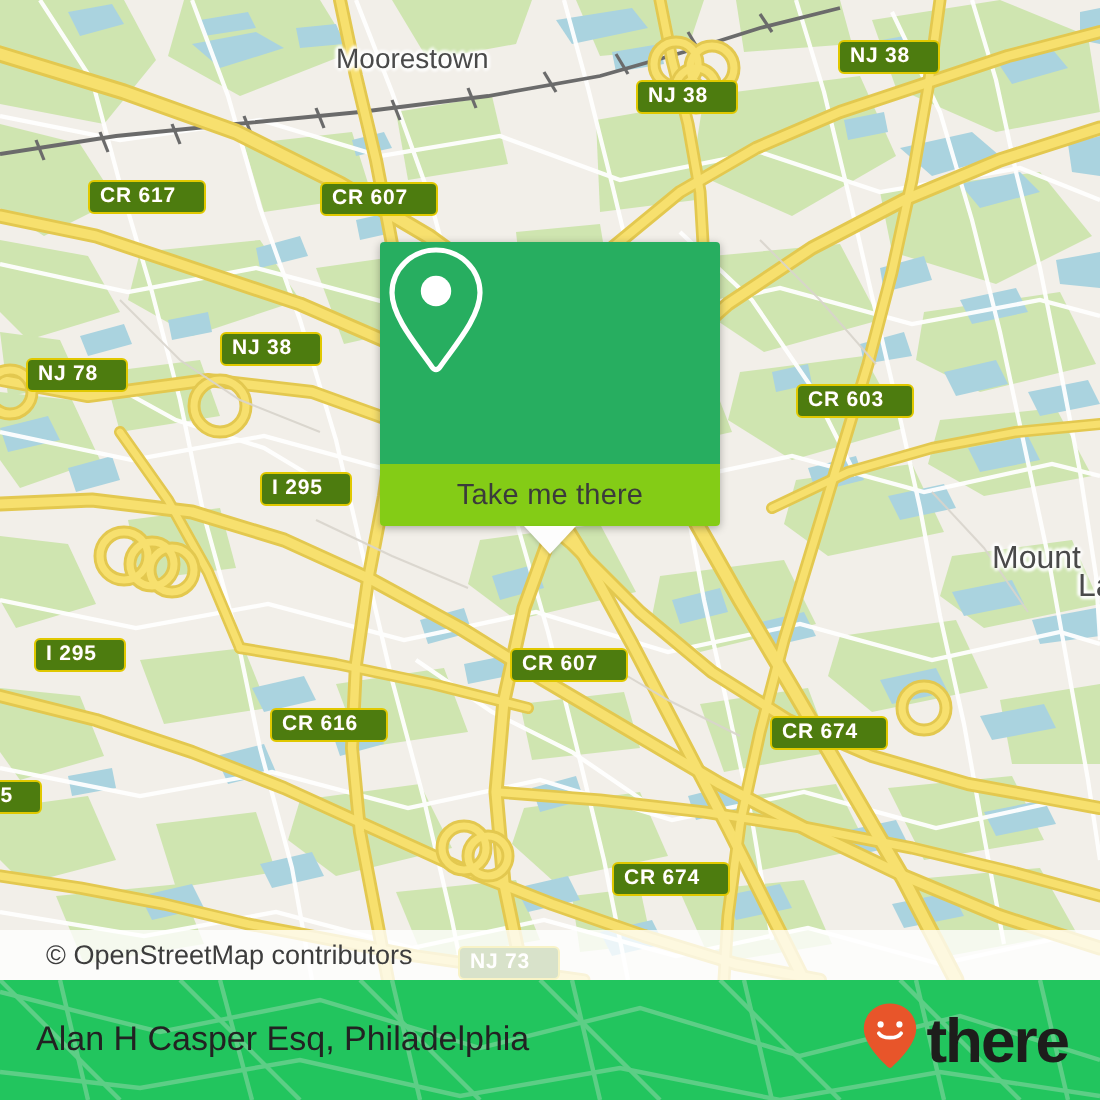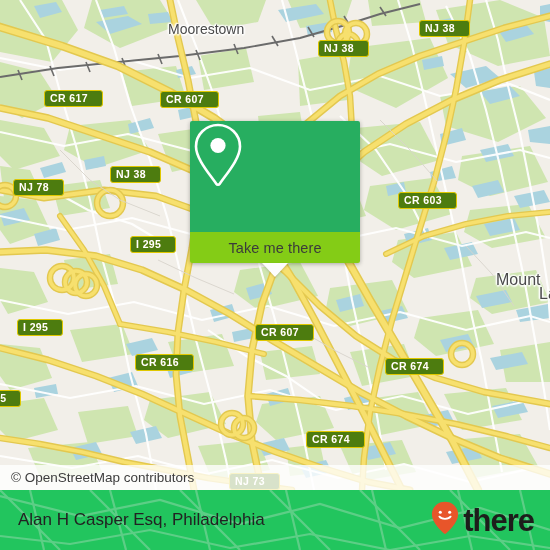--- a/index.html
+++ b/index.html
@@ -81,21 +81,21 @@
 
   
   #attribution{
     position:absolute;left:0;top:465px;
     height:25px;width:100%;
     background:rgba(255,255,255,.78);
     display:flex;align-items:center;
     box-sizing:border-box;
   }
   #attribution span{
-    padding-left:11px;color:#3d3d3d;font-size:13.5px;
+    padding-left:23px;color:#3d3d3d;font-size:13.5px;
   }
 
   
   #footer{
     position:absolute;left:0;top:490px;width:550px;height:60px;
     background:#22c55e;overflow:hidden;
   }
   #footer-watermark{
     position:absolute;left:0;top:0;width:550px;height:60px;opacity:.30;
   }

